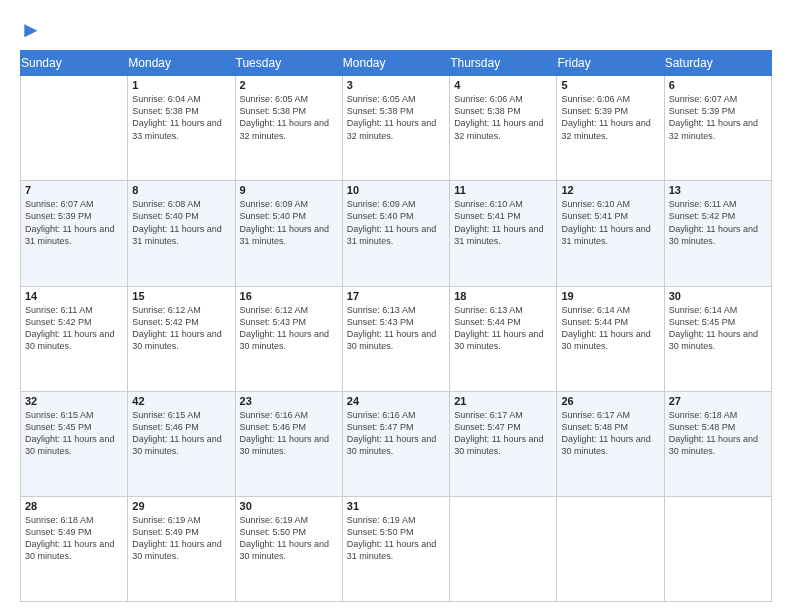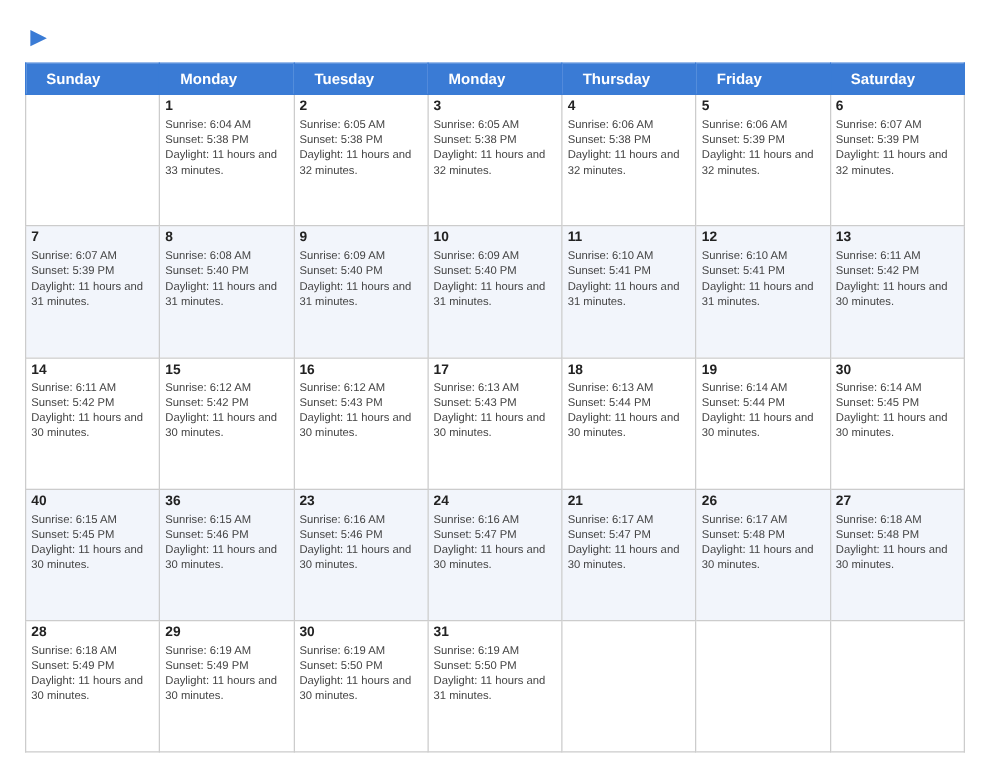--- a/index.html
+++ b/index.html
@@ -51,22 +51,22 @@
       flex: 1;
       border: 1px solid #ccc;
       border-collapse: collapse;
       width: 100%;
       table-layout: fixed;
     }
     .calendar th {
       background: #3a7bd5;
       color: #fff;
       font-size: 12px;
-      font-weight: bold;
-      padding: 5px 16px;
+      font-weight: normal;
+      padding: 5px 0;
       text-align: left;
       border: 1px solid #3a7bd5;
     }
     .calendar td {
       border: 1px solid #ccc;
       vertical-align: top;
       padding: 3px 4px;
       font-size: 9.5px;
       color: #333;
       height: 88px;
@@ -206,25 +206,25 @@
             <span class="day-num">19</span>
             <div class="cell-text">Sunrise: 6:14 AM<br>Sunset: 5:44 PM<br>Daylight: 11 hours and 30 minutes.</div>
           </td>
           <td>
             <span class="day-num">30</span>
             <div class="cell-text">Sunrise: 6:14 AM<br>Sunset: 5:45 PM<br>Daylight: 11 hours and 30 minutes.</div>
           </td>
         </tr>
         <tr class="row-even">
           <td>
-            <span class="day-num">40</span>
+            <span class="day-num">32</span>
             <div class="cell-text">Sunrise: 6:15 AM<br>Sunset: 5:45 PM<br>Daylight: 11 hours and 30 minutes.</div>
           </td>
           <td>
-            <span class="day-num">36</span>
+            <span class="day-num">42</span>
             <div class="cell-text">Sunrise: 6:15 AM<br>Sunset: 5:46 PM<br>Daylight: 11 hours and 30 minutes.</div>
           </td>
           <td>
             <span class="day-num">23</span>
             <div class="cell-text">Sunrise: 6:16 AM<br>Sunset: 5:46 PM<br>Daylight: 11 hours and 30 minutes.</div>
           </td>
           <td>
             <span class="day-num">24</span>
             <div class="cell-text">Sunrise: 6:16 AM<br>Sunset: 5:47 PM<br>Daylight: 11 hours and 30 minutes.</div>
           </td>

